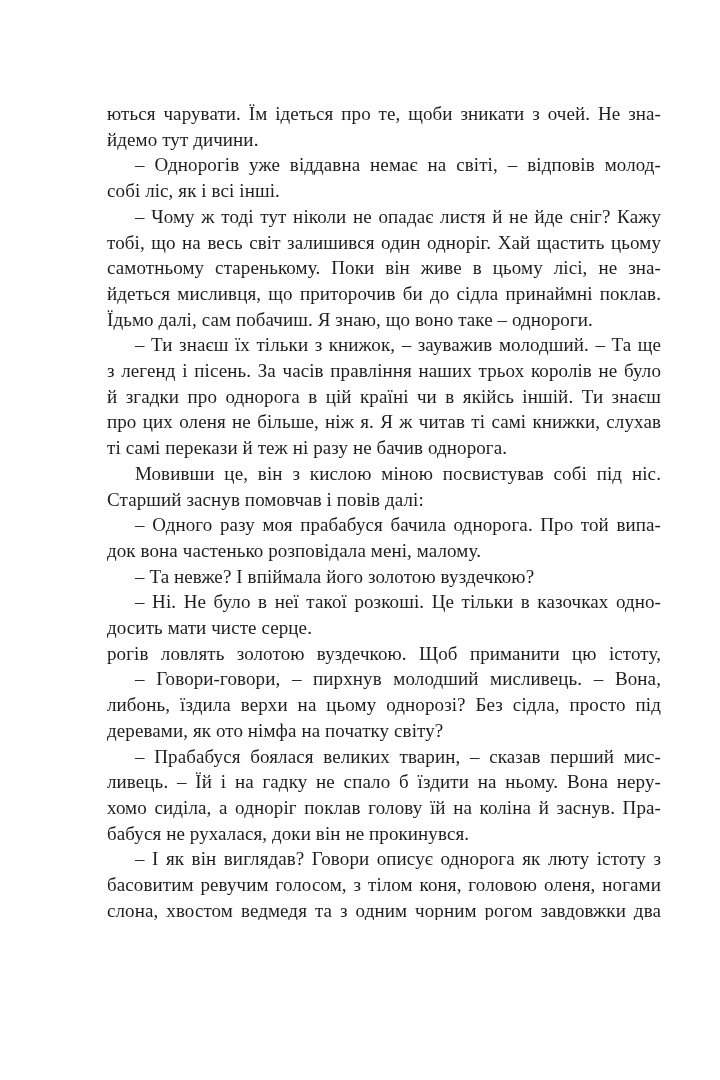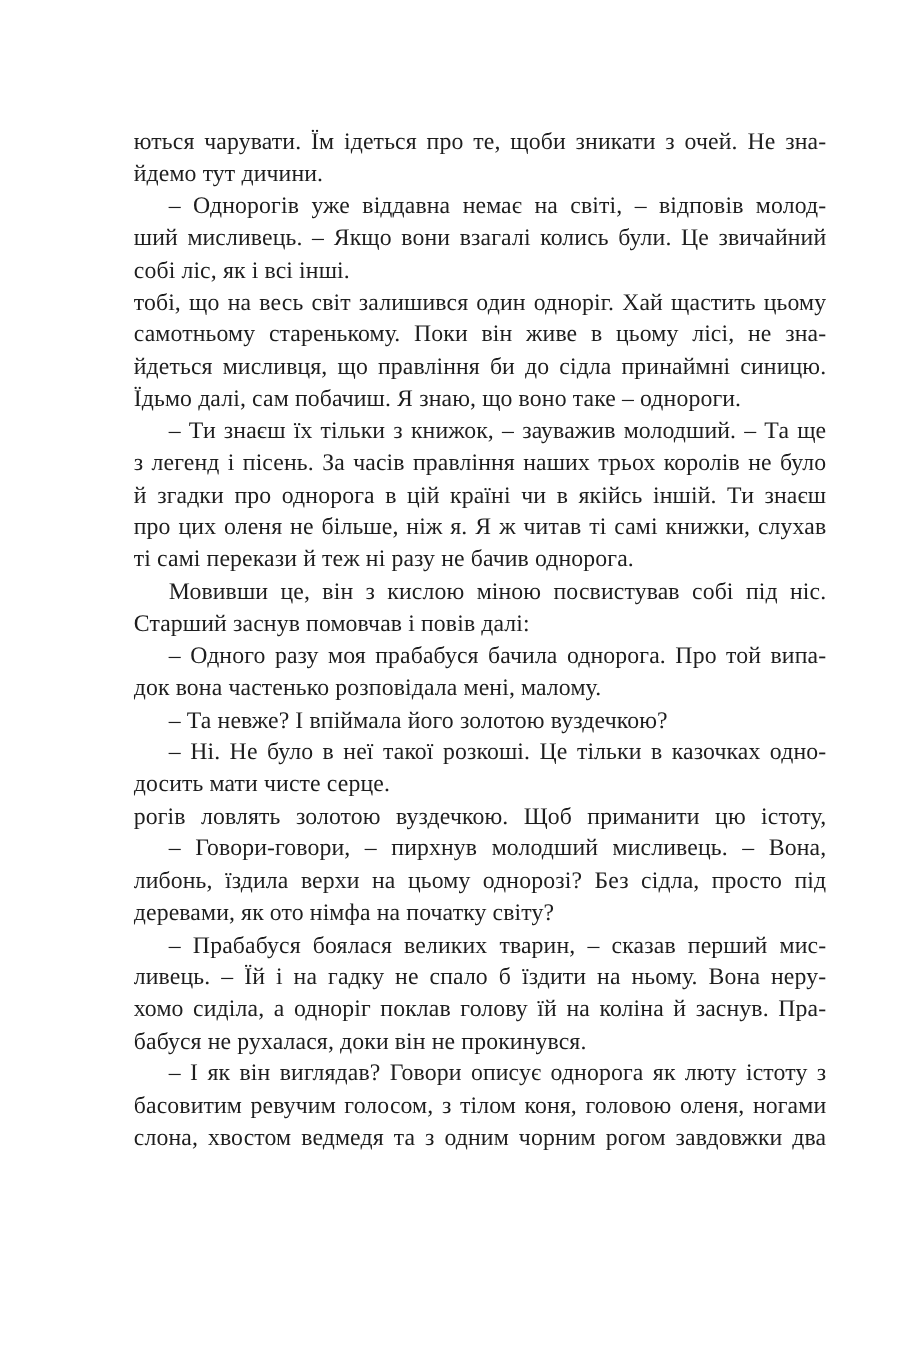--- a/index.html
+++ b/index.html
@@ -46,27 +46,27 @@
 <body>
 
 <div class="page">
   <div class="text-block" style="color: rgb(30, 30, 30);">
       <div class="paragraph">
         <div class="line j">ються чарувати. Їм ідеться про те, щоби зникати з очей. Не зна-</div>
         <div class="line">йдемо тут дичини.</div>
       </div>
       <div class="paragraph">
         <div class="line indent j">– Однорогів уже віддавна немає на світі, – відповів молод-</div>
-        <div class="line j">ший мисливець. – Якщо вони взагалі колись були. Це звичайний</div>
         <div class="line">собі ліс, як і всі інші.</div>
       </div>
       <div class="paragraph">
+        <div class="line indent j">– Чому ж тоді тут ніколи не опадає листя й не йде сніг? Кажу</div>
         <div class="line j">тобі, що на весь світ залишився один одноріг. Хай щастить цьому</div>
         <div class="line j">самотньому старенькому. Поки він живе в цьому лісі, не зна-</div>
-        <div class="line j">йдеться мисливця, що правління би до сідла принаймні синицю.</div>
+        <div class="line j">йдеться мисливця, що приторочив би до сідла принаймні поклав.</div>
         <div class="line">Їдьмо далі, сам побачиш. Я знаю, що воно таке – однороги.</div>
       </div>
       <div class="paragraph">
         <div class="line indent j">– Ти знаєш їх тільки з книжок, – зауважив молодший. – Та ще</div>
         <div class="line j">з легенд і пісень. За часів правління наших трьох королів не було</div>
         <div class="line j">й згадки про однорога в цій країні чи в якійсь іншій. Ти знаєш</div>
         <div class="line j">про цих оленя не більше, ніж я. Я ж читав ті самі книжки, слухав</div>
         <div class="line">ті самі перекази й теж ні разу не бачив однорога.</div>
       </div>
       <div class="paragraph">

